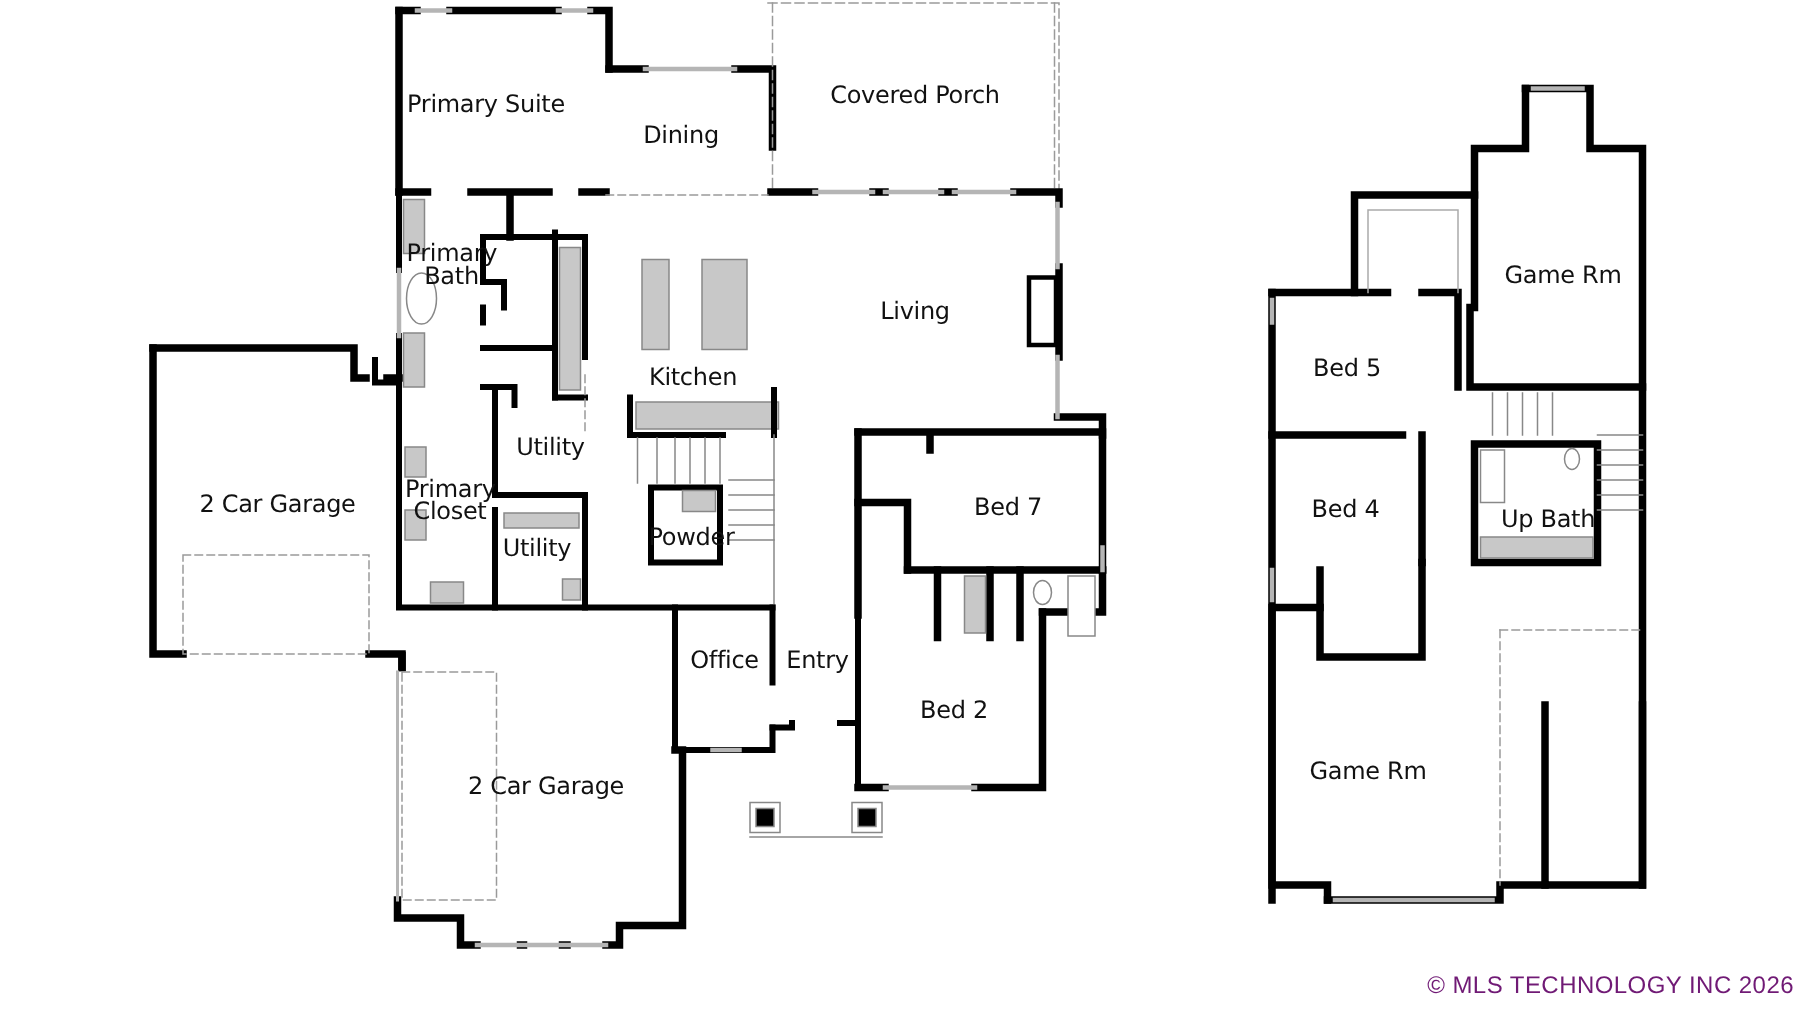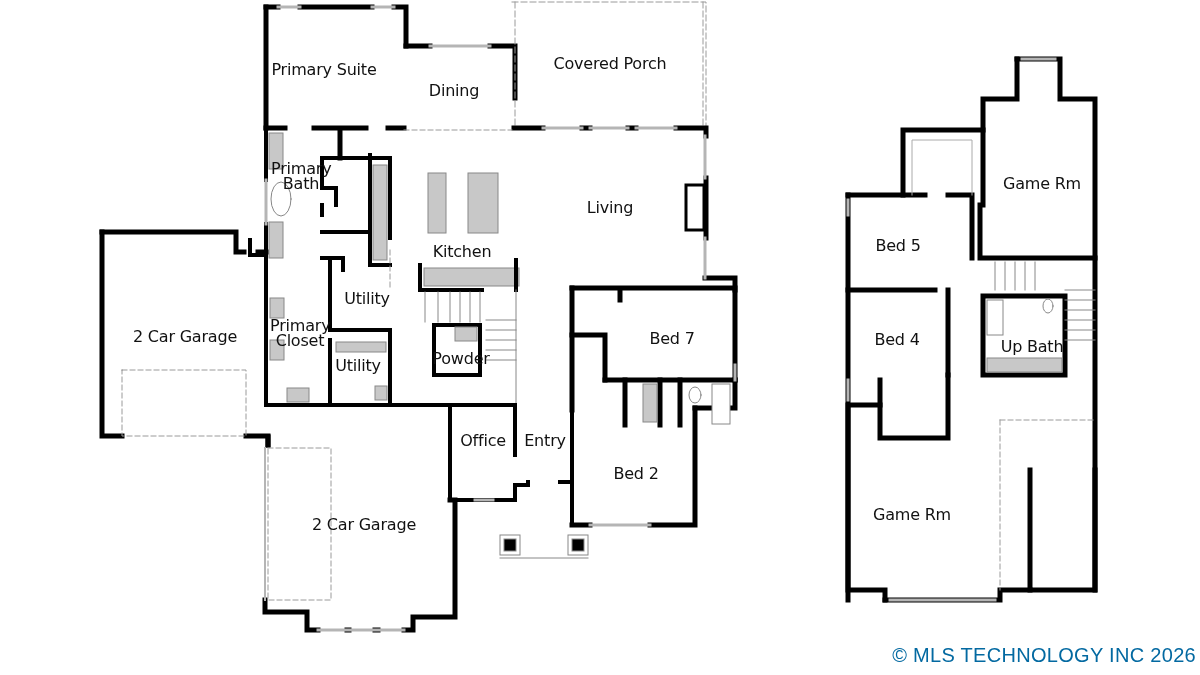--- a/index.html
+++ b/index.html
@@ -15,22 +15,22 @@
       text-align: center;
       line-height: 15px;
       letter-spacing: -0.2px;
     }
     .room-label.two-line { white-space: normal; width: 60px; }
     .copyright {
       position: absolute;
       right: 4px;
       bottom: 8px;
       font-family: "Liberation Sans", sans-serif;
-      font-size: 20px;
-      color: #0369a1;
+      font-size: 16px;
+      color: #701a75;
       letter-spacing: 0.3px;
       text-align: center;
     }
   </style>
 </head>
 <body>
 
 <svg id="plan" viewBox="0 0 1200 675" xmlns="http://www.w3.org/2000/svg">
   <g fill="none" stroke="#000" stroke-linecap="square">
 

